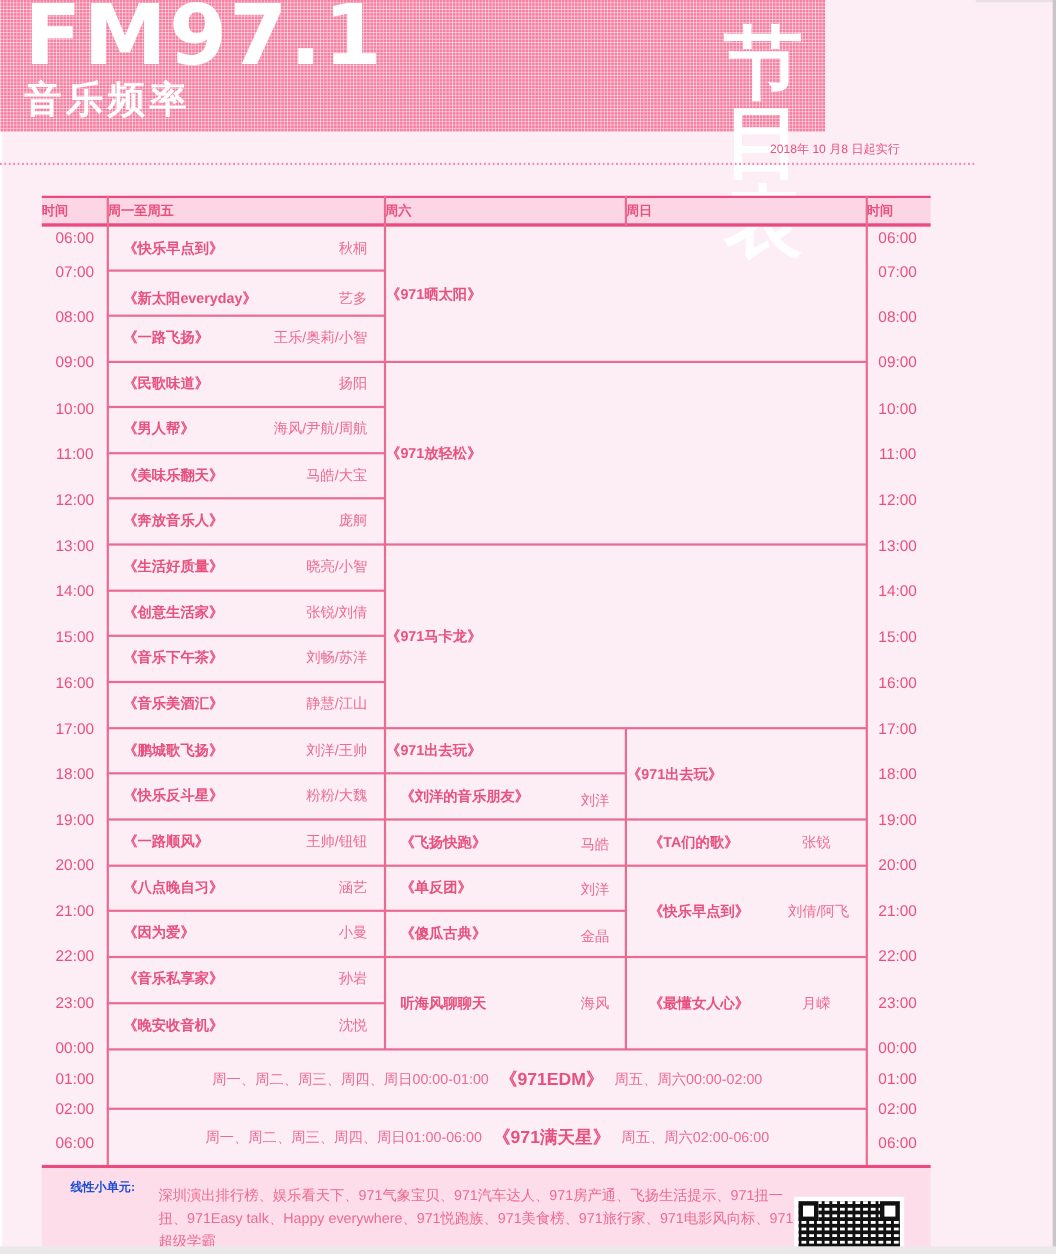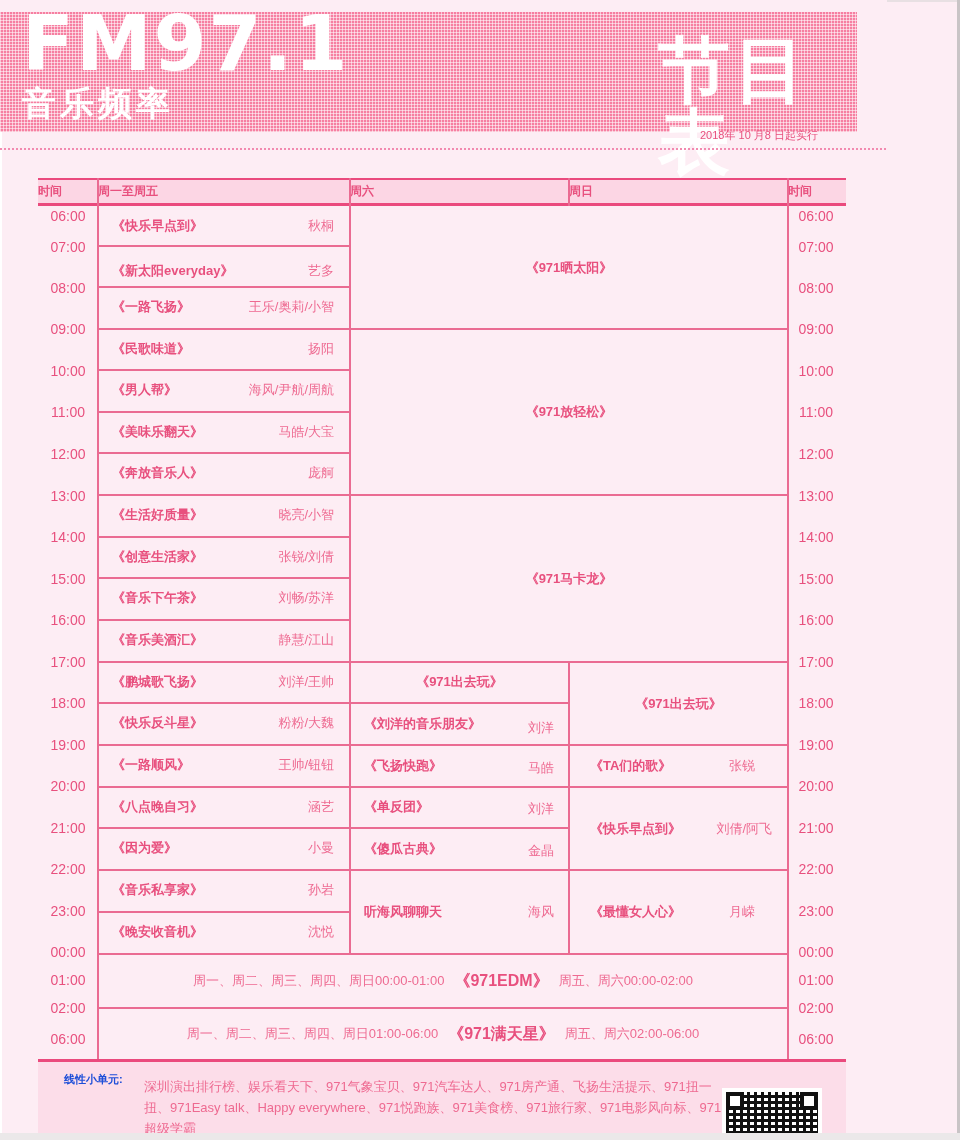--- a/index.html
+++ b/index.html
@@ -10,27 +10,26 @@
     color: #e8507e;
     position: relative;
   }
   .frame-right {
     position: absolute; left: 957px; top: 0; width: 3px; height: 1140px; background: #c9c4c6;
   }
   .frame-top {
     position: absolute; left: 887px; top: 0; width: 73px; height: 2px; background: #e8e0e3;
   }
   .header-band {
-    position: absolute; left: 0; top: 0; width: 857px; height: 120px;
+    position: absolute; left: 0; top: 0; width: 750px; height: 120px;
     background-color: #f67fa1;
     background-image:
       linear-gradient(90deg, rgba(255,255,255,0.55) 1px, transparent 1px),
       linear-gradient(0deg, rgba(255,255,255,0.55) 1px, transparent 1px);
     background-size: 3px 3px;
-    margin-top: 12px;
   }
   .logo-fm {
     position: absolute; left: 22px; top: -6px;
     font-size: 76px; font-weight: bold; color: #fff; letter-spacing: 2px;
     font-family: "DejaVu Sans", sans-serif; line-height: 1;
   }
   .logo-sub {
     position: absolute; left: 22px; top: 74px;
     font-size: 34px; font-weight: bold; color: #fff; letter-spacing: 4px; line-height: 1;
   }
@@ -60,21 +59,21 @@
   .vline { position: absolute; width: 2px; background: #ea6b92; }
   .hline { position: absolute; height: 2px; background: #ea6b92; }
   .time {
     position: absolute; font-size: 14px; color: #e8507e; width: 60px; text-align: center;
   }
   .cell {
     position: absolute; display: flex; align-items: center; font-size: 13px;
   }
   .cell .prog { font-weight: bold; color: #e8507e; white-space: nowrap; }
   .cell .host { color: #ee6a91; white-space: nowrap; margin-left: auto; }
-  .cell.center { justify-content: center; }
+  .cell.center { justify-content: flex-start; }
   .cell.center .prog { margin: 0; }
   .night {
     position: absolute; left: 60px; width: 690px; display: flex; justify-content: center;
     align-items: center; font-size: 13px; color: #ee6a91; white-space: nowrap;
   }
   .night .big { font-size: 16px; font-weight: bold; color: #e8507e; margin: 0 10px; }
   .bottom-rule { position:absolute; left:0; top:881px; width:808px; height:3px; background:#ea4a7d; }
 
   .footer {
     position: absolute; left: 38px; top: 1062px; width: 808px; height: 78px; background: #fcdde9;

